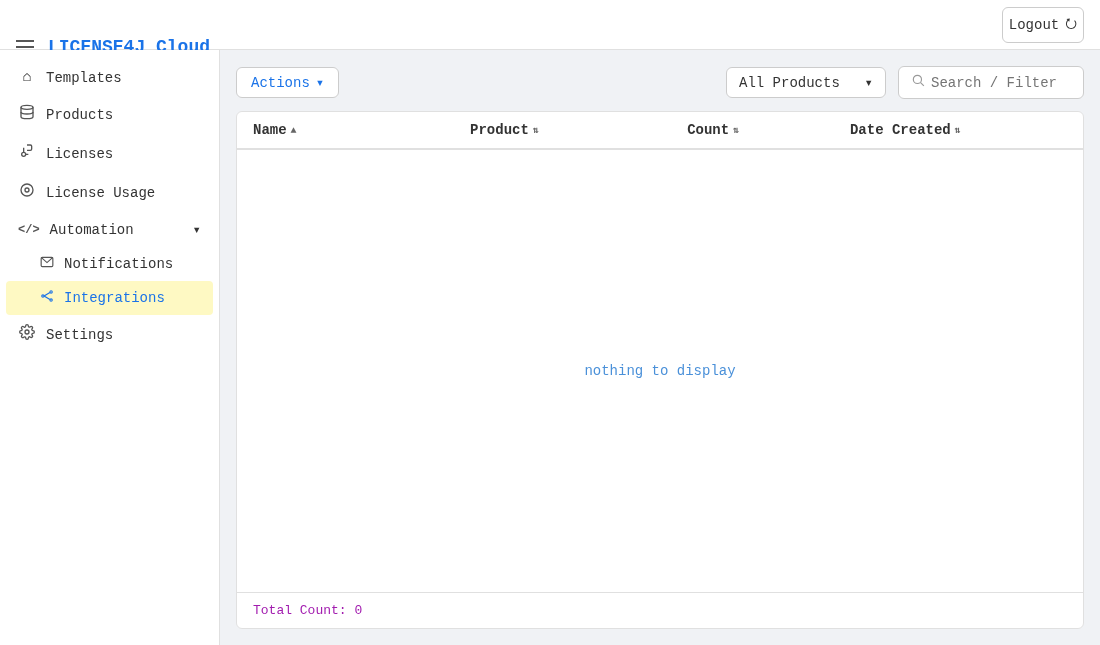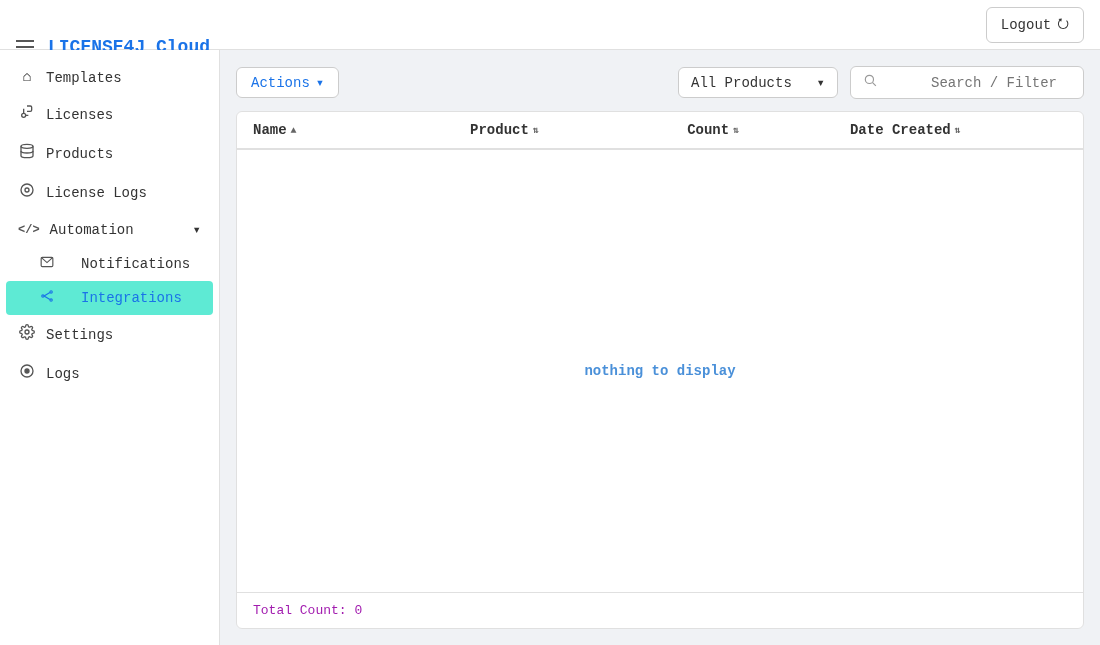--- a/index.html
+++ b/index.html
@@ -39,21 +39,21 @@
       font-weight: bold;
       color: #1a73e8;
       font-family: 'Courier New', Courier, monospace;
     }
     .logout-btn {
       display: flex;
       align-items: center;
       gap: 6px;
       border: 1px solid #ccc;
       border-radius: 6px;
-      padding: 5px 14px;
+      padding: 5px 6px;
       background: #fff;
       cursor: pointer;
       font-family: 'Courier New', Courier, monospace;
       font-size: 14px;
       color: #333;
     }
 
     
     .main-layout {
       display: flex;
@@ -97,29 +97,29 @@
       font-family: 'Courier New', Courier, monospace;
     }
     .sidebar-group-item .left {
       display: flex;
       align-items: center;
       gap: 10px;
     }
     .sidebar-sub-item {
       display: flex;
       align-items: center;
-      gap: 27px;
+      gap: 10px;
       padding: 8px 18px 8px 40px;
       cursor: pointer;
       font-size: 14px;
       color: #333;
       font-family: 'Courier New', Courier, monospace;
     }
     .sidebar-sub-item.active {
-      background: #5eead4;
+      background: #fef9c3;
       color: #1a73e8;
       border-radius: 4px;
       margin: 0 6px;
       padding: 8px 18px 8px 34px;
     }
 
     
     .content {
       flex: 1;
       display: flex;
@@ -177,21 +177,20 @@
       min-width: 180px;
     }
     .search-box input {
       border: none;
       outline: none;
       font-family: 'Courier New', Courier, monospace;
       font-size: 14px;
       color: #999;
       background: transparent;
       width: 140px;
-      margin-left: 48px;
     }
 
     
     .table-wrapper {
       background: #fff;
       border: 1px solid #e0e0e0;
       border-radius: 6px;
       flex: 1;
       display: flex;
       flex-direction: column;
@@ -219,21 +218,20 @@
     .table-body {
       flex: 1;
       display: flex;
       align-items: center;
       justify-content: center;
     }
     .empty-message {
       font-family: 'Courier New', Courier, monospace;
       font-size: 14px;
       color: #4a90d9;
-      font-weight: bold;
     }
     .table-footer {
       border-top: 1px solid #e0e0e0;
       padding: 10px 16px;
       font-family: 'Courier New', Courier, monospace;
       font-size: 13px;
       color: #a21caf;
     }
   </style>
 </head>
@@ -257,44 +255,44 @@
 <div class="main-layout">
 
   <nav class="sidebar">
     <div class="sidebar-item">
       <span class="icon">⌂</span>
       <span>Templates</span>
     </div>
     <div class="sidebar-item">
       <span class="icon">
         <svg width="16" height="16" viewBox="0 0 24 24" fill="none" stroke="#555" stroke-width="2">
-            <circle cx="7" cy="17" r="3"></circle>
-            <path d="M10 17h4M7 14V7m5-4h5a2 2 0 012 2v4a2 2 0 01-2 2h-5"></path>
-          </svg>
-      </span>
-      <span>Licenses</span>
-    </div>
-    <div class="sidebar-item">
-      <span class="icon">
-        <svg width="16" height="16" viewBox="0 0 24 24" fill="none" stroke="#555" stroke-width="2">
             <ellipse cx="12" cy="5" rx="9" ry="3"></ellipse>
             <path d="M3 5v14a9 3 0 0018 0V5"></path>
             <path d="M3 12a9 3 0 0018 0"></path>
           </svg>
       </span>
       <span>Products</span>
     </div>
     <div class="sidebar-item">
       <span class="icon">
         <svg width="16" height="16" viewBox="0 0 24 24" fill="none" stroke="#555" stroke-width="2">
+            <circle cx="7" cy="17" r="3"></circle>
+            <path d="M10 17h4M7 14V7m5-4h5a2 2 0 012 2v4a2 2 0 01-2 2h-5"></path>
+          </svg>
+      </span>
+      <span>Licenses</span>
+    </div>
+    <div class="sidebar-item">
+      <span class="icon">
+        <svg width="16" height="16" viewBox="0 0 24 24" fill="none" stroke="#555" stroke-width="2">
             <circle cx="12" cy="12" r="9"></circle>
             <circle cx="12" cy="12" r="3"></circle>
           </svg>
       </span>
-      <span>License Logs</span>
+      <span>License Usage</span>
     </div>
     <div class="sidebar-group-item">
       <div class="left">
         <span class="icon" style="font-size:12px;font-weight:bold;color:#555">&lt;/&gt;</span>
         <span>Automation</span>
       </div>
       <span>▾</span>
     </div>
     <div class="sidebar-sub-item">
       <span class="icon">
@@ -318,29 +316,20 @@
       <span style="color:#1a73e8">Integrations</span>
     </div>
     <div class="sidebar-item">
       <span class="icon">
         <svg width="16" height="16" viewBox="0 0 24 24" fill="none" stroke="#555" stroke-width="2">
             <circle cx="12" cy="12" r="3"></circle>
             <path d="M19.4 15a1.65 1.65 0 00.33 1.82l.06.06a2 2 0 010 2.83 2 2 0 01-2.83 0l-.06-.06a1.65 1.65 0 00-1.82-.33 1.65 1.65 0 00-1 1.51V21a2 2 0 01-4 0v-.09A1.65 1.65 0 009 19.4a1.65 1.65 0 00-1.82.33l-.06.06a2 2 0 01-2.83-2.83l.06-.06A1.65 1.65 0 004.68 15a1.65 1.65 0 00-1.51-1H3a2 2 0 010-4h.09A1.65 1.65 0 004.6 9a1.65 1.65 0 00-.33-1.82l-.06-.06a2 2 0 012.83-2.83l.06.06A1.65 1.65 0 009 4.68a1.65 1.65 0 001-1.51V3a2 2 0 014 0v.09a1.65 1.65 0 001 1.51 1.65 1.65 0 001.82-.33l.06-.06a2 2 0 012.83 2.83l-.06.06A1.65 1.65 0 0019.4 9a1.65 1.65 0 001.51 1H21a2 2 0 010 4h-.09a1.65 1.65 0 00-1.51 1z"></path>
           </svg>
       </span>
       <span>Settings</span>
-    </div>
-    <div class="sidebar-item">
-      <span class="icon">
-        <svg width="16" height="16" viewBox="0 0 24 24" fill="none" stroke="#555" stroke-width="2">
-            <circle cx="12" cy="12" r="9"></circle>
-            <circle cx="12" cy="12" r="3" fill="#555"></circle>
-          </svg>
-      </span>
-      <span>Logs</span>
     </div>
   </nav>
 
   <div class="content">
 
     <div class="toolbar">
       <button class="actions-btn">
         <span>Actions</span>
         <span>▾</span>
       </button>

